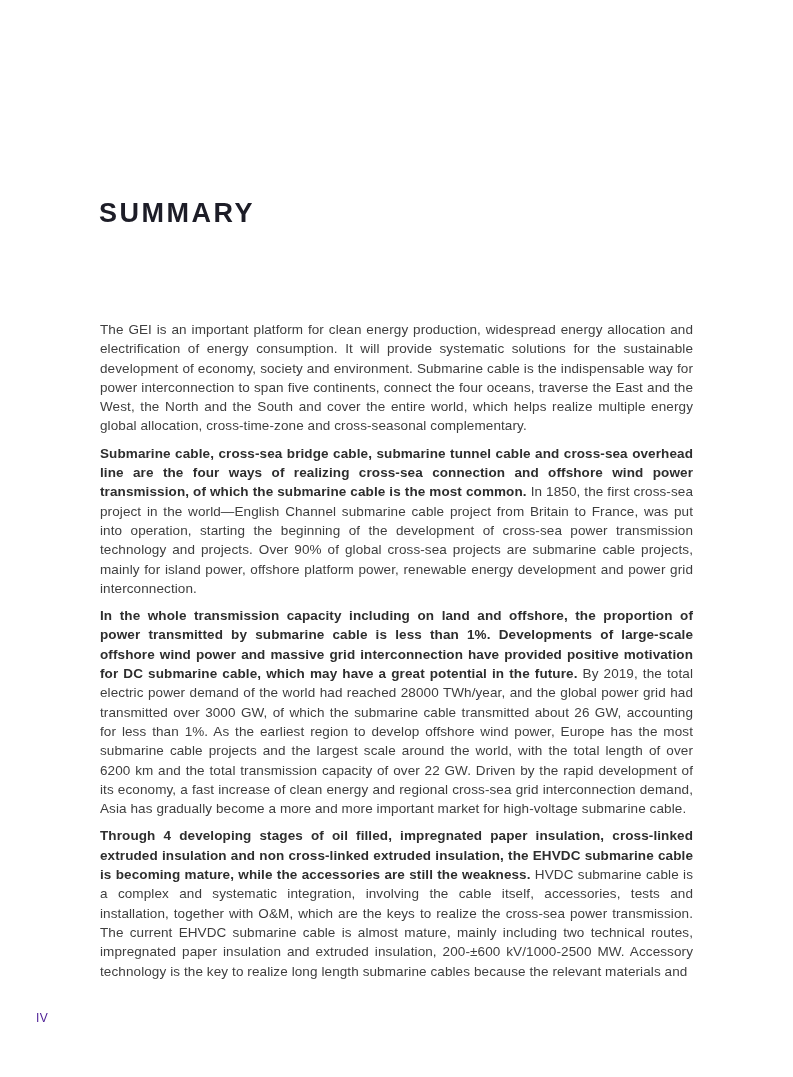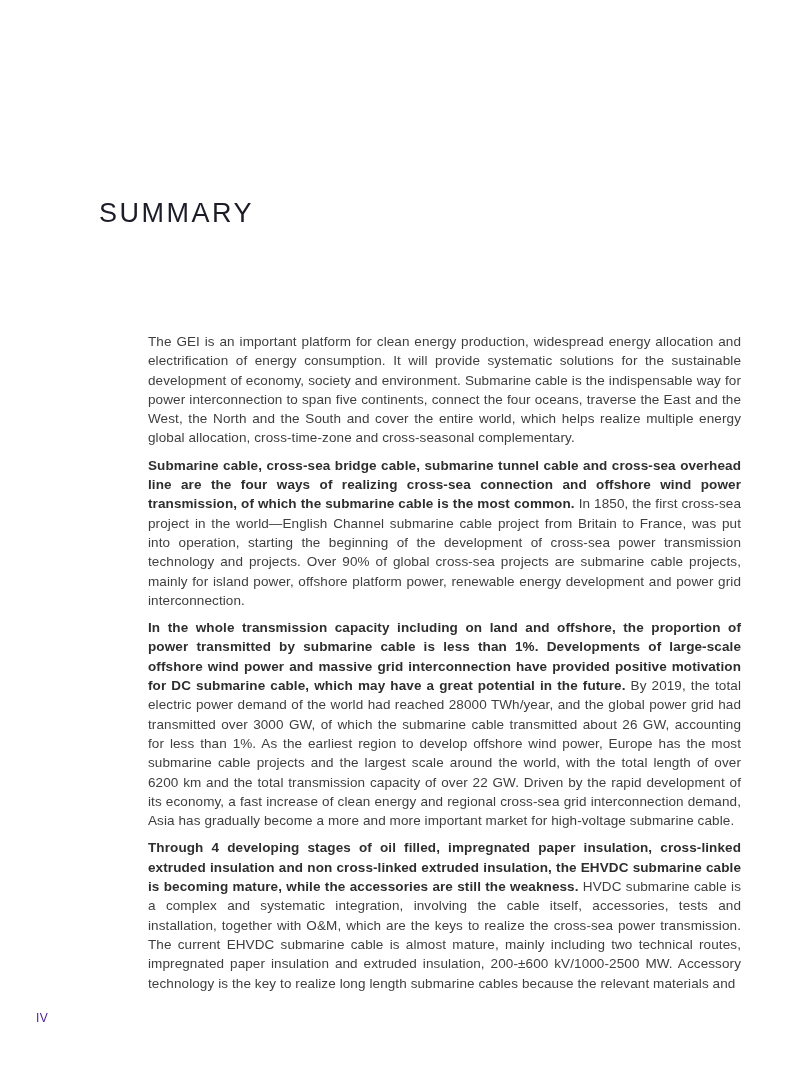--- a/index.html
+++ b/index.html
@@ -19,36 +19,35 @@
     inset: 0;
     background: #ffffff;
   }
   .heading {
     position: absolute;
     left: 99px;
     top: 196px;
     margin: 0;
     font-size: 27px;
     line-height: 34px;
-    font-weight: 400;
+    font-weight: 700;
     letter-spacing: 2.5px;
     color: #1d1d27;
     font-family: "Liberation Sans", sans-serif;
   }
   .body-text {
     position: absolute;
     left: 100px;
-    top: 332px;
+    top: 320px;
     width: 593px;
     font-size: 13.5px;
     line-height: 19.3px;
     text-align: justify;
     color: #3e3e3e;
     letter-spacing: 0.1px;
-    margin-left: 48px;
   }
   .body-text p {
     margin: 0 0 8px 0;
   }
   .lead-bold {
     font-weight: 700;
     color: #2e2e2e;
   }
   .lead-bold:empty {
     display: none;

